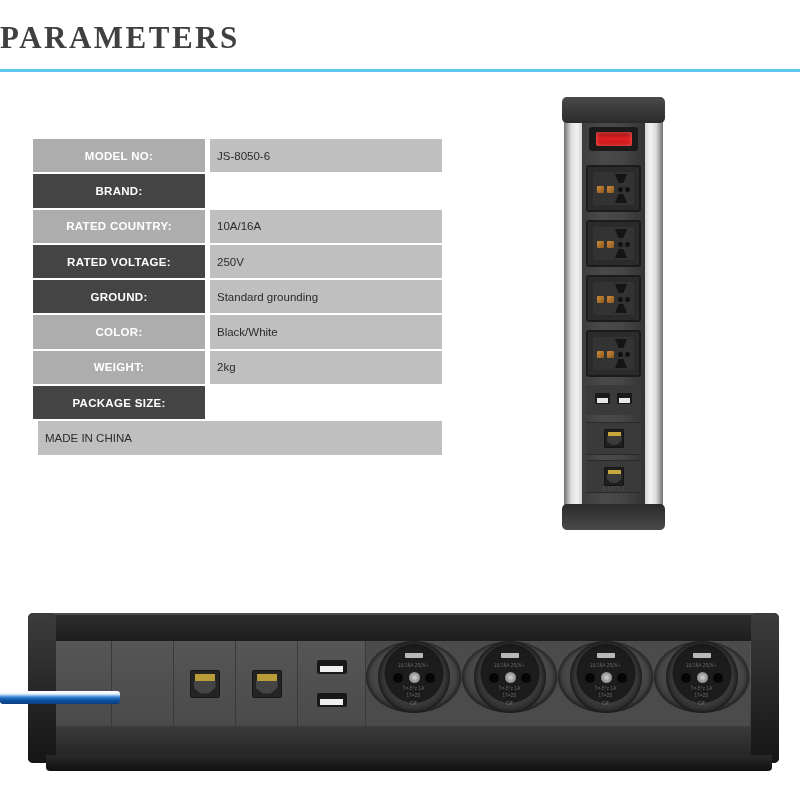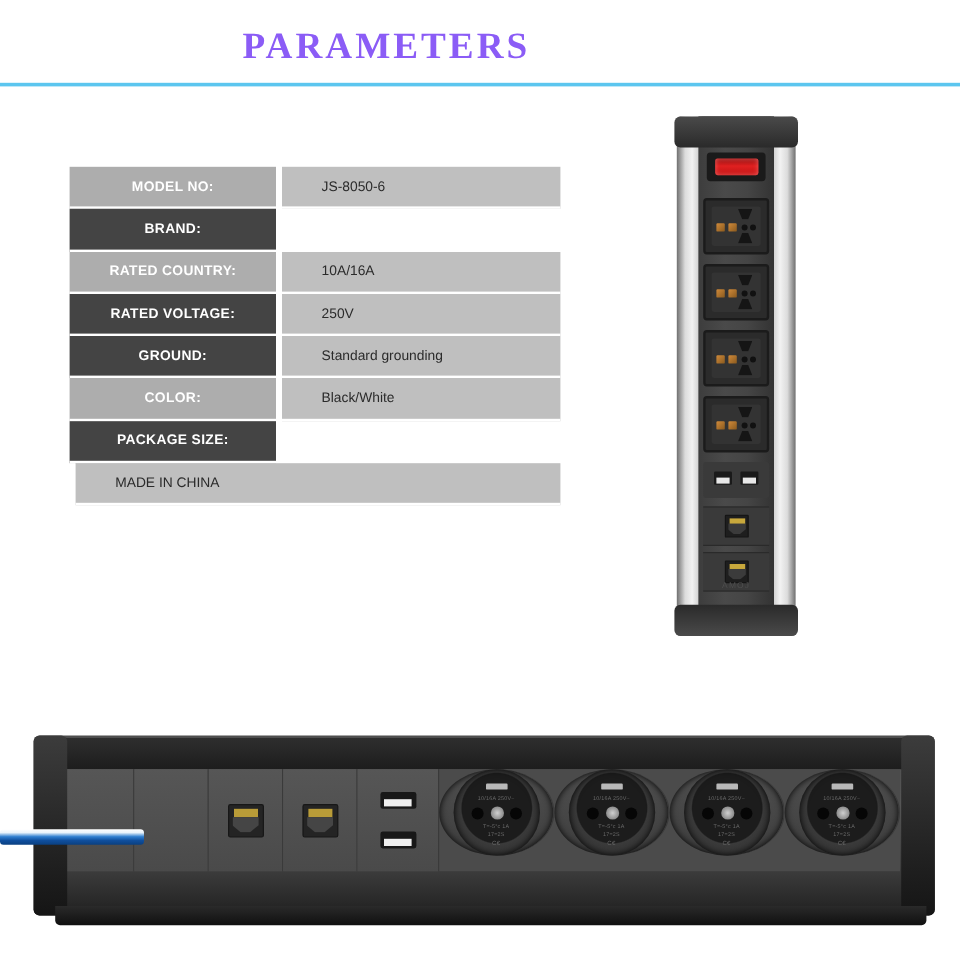--- a/index.html
+++ b/index.html
@@ -18,42 +18,40 @@
   .page-header {
     position: absolute;
     top: 0; left: 0;
     width: 800px;
     height: 72px;
   }
   .page-title {
     position: absolute;
     top: 20px;
     width: 644px;
-    text-align: center;
     font-family: "Liberation Serif", serif;
     font-size: 31px;
     font-weight: 700;
     letter-spacing: 2.5px;
-    color: #8b5cf6;
+    color: #404040;
   }
   .header-rule {
     position: absolute;
     top: 69px; left: 0;
     width: 800px;
     height: 3px;
     background: #5cc6ef;
   }
 
   
   .spec-table {
     position: absolute;
     left: 33px;
     top: 139px;
     width: 409px;
-    margin-left: 25px;
   }
   .spec-row {
     display: flex;
     height: 35.3px;
     margin-bottom: 0;
   }
   .spec-label {
     width: 172px;
     display: flex;
     align-items: center;
@@ -64,21 +62,21 @@
     letter-spacing: 0.3px;
     border-bottom: 2px solid #ffffff;
   }
   .spec-label.tone-light { background: #adadad; }
   .spec-label.tone-dark  { background: #444444; }
   .spec-gap { width: 5px; background: #ffffff; }
   .spec-value {
     flex: 1;
     display: flex;
     align-items: center;
-    padding-left: 33px;
+    padding-left: 7px;
     background: #bfbfbf;
     color: #2b2b2b;
     font-size: 11.5px;
     border-bottom: 2px solid #ffffff;
   }
 
   
   .vertical-unit {
     position: absolute;
     left: 556px;
@@ -397,20 +395,25 @@
     </div>
     <div class="spec-row">
       <div class="spec-label tone-dark">GROUND:</div>
       <div class="spec-gap"></div>
       <div class="spec-value">Standard grounding</div>
     </div>
     <div class="spec-row">
       <div class="spec-label tone-light">COLOR:</div>
       <div class="spec-gap"></div>
       <div class="spec-value">Black/White</div>
+    </div>
+    <div class="spec-row">
+      <div class="spec-label tone-light">WEIGHT:</div>
+      <div class="spec-gap"></div>
+      <div class="spec-value">2kg</div>
     </div>
     <div class="spec-row">
       <div class="spec-label tone-dark">PACKAGE SIZE:</div>
       <div class="spec-gap"></div>
     </div>
     <div class="spec-row">
       <div class="spec-gap"></div>
       <div class="spec-value">MADE IN CHINA</div>
     </div>
   </div>

